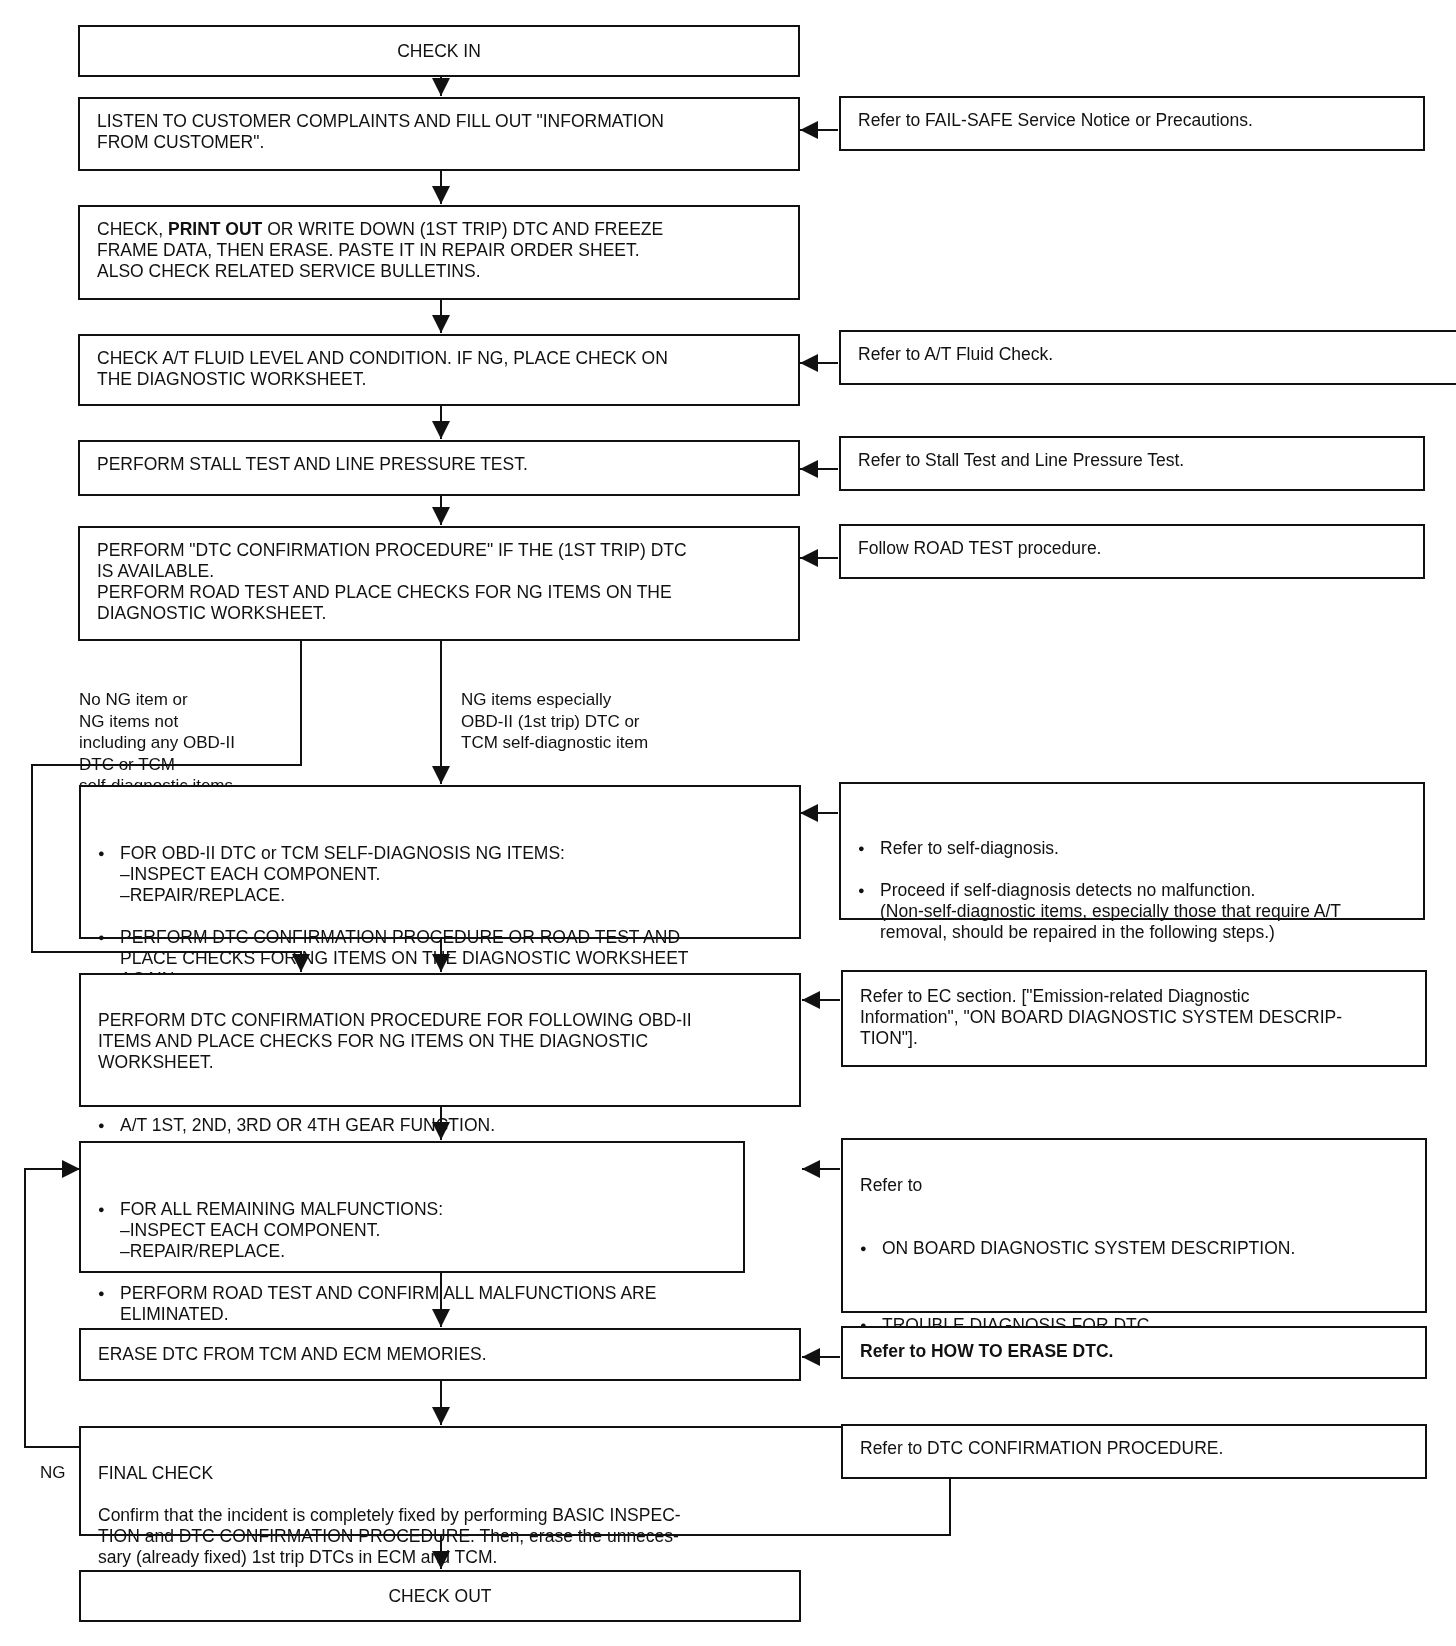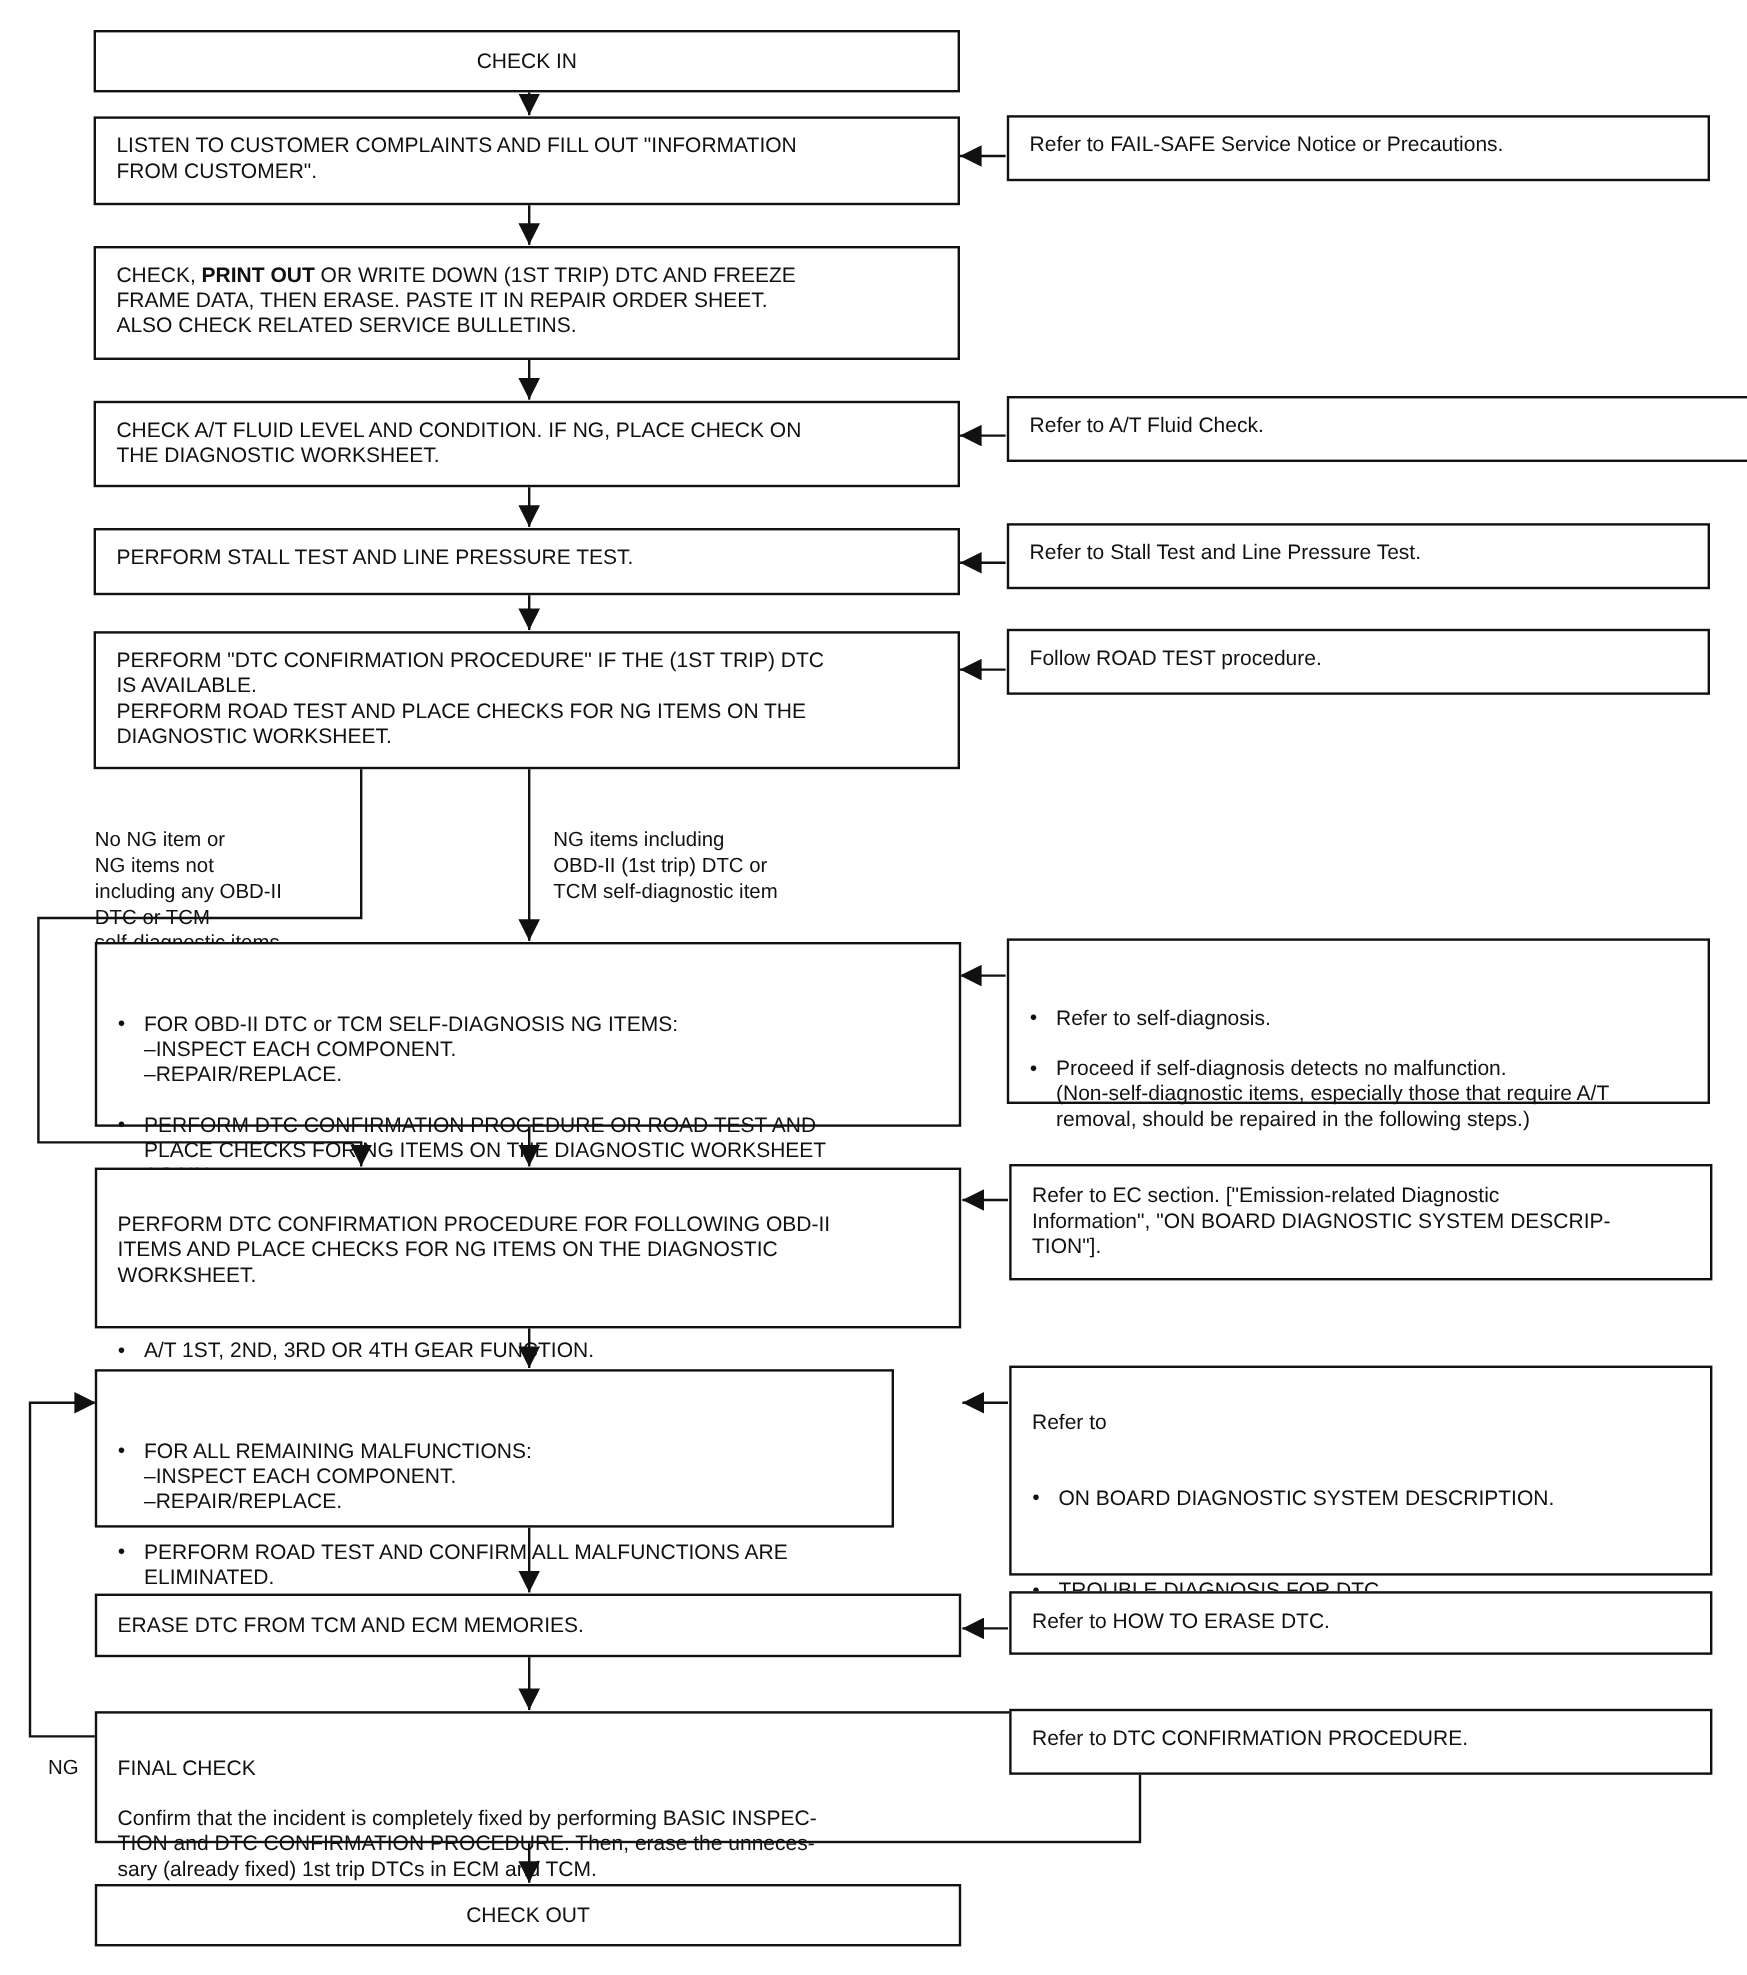--- a/index.html
+++ b/index.html
@@ -87,21 +87,21 @@
 IS AVAILABLE.
 PERFORM ROAD TEST AND PLACE CHECKS FOR NG ITEMS ON THE
 DIAGNOSTIC WORKSHEET.</span>
 </div>
 
 <div class="plain" style="left:79px;top:645px;">No NG item or
 NG items not
 including any OBD-II
 DTC or TCM
 self-diagnostic items</div>
-<div class="plain" style="left:461px;top:645px;">NG items including
+<div class="plain" style="left:461px;top:645px;">NG items especially
 OBD-II (1st trip) DTC or
 TCM self-diagnostic item</div>
 
 <div class="box" style="left:79px;top:785px;width:722px;height:154px;">
   <div class="txt" style="left:17px;top:14px;">
     <ul class="bl">
       <li>FOR OBD-II DTC or TCM SELF-DIAGNOSIS NG ITEMS:
 –INSPECT EACH COMPONENT.
 –REPAIR/REPLACE.</li>
       <li>PERFORM DTC CONFIRMATION PROCEDURE OR ROAD TEST AND
@@ -195,18 +195,18 @@
     <ul class="bl">
       <li>ON BOARD DIAGNOSTIC SYSTEM DESCRIPTION.</li>
       <li class="gap">TROUBLE DIAGNOSIS FOR DTC.</li>
       <li>TROUBLE DIAGNOSES FOR SYMPTOMS.</li>
       <li class="gap">Symptom Chart.</li>
     </ul>
   </div>
 </div>
 
 <div class="box ref" style="left:841px;top:1326px;width:586px;height:53px;">
-  <span class="txt" style="top:13px;">Refer to HOW TO ERASE DTC.</span>
+  <span class="txt" style="top:13px;font-weight:bold;">Refer to HOW TO ERASE DTC.</span>
 </div>
 
 <div class="box ref" style="left:841px;top:1424px;width:586px;height:55px;">
   <span class="txt">Refer to DTC CONFIRMATION PROCEDURE.</span>
 </div>
 
 </body></html>

